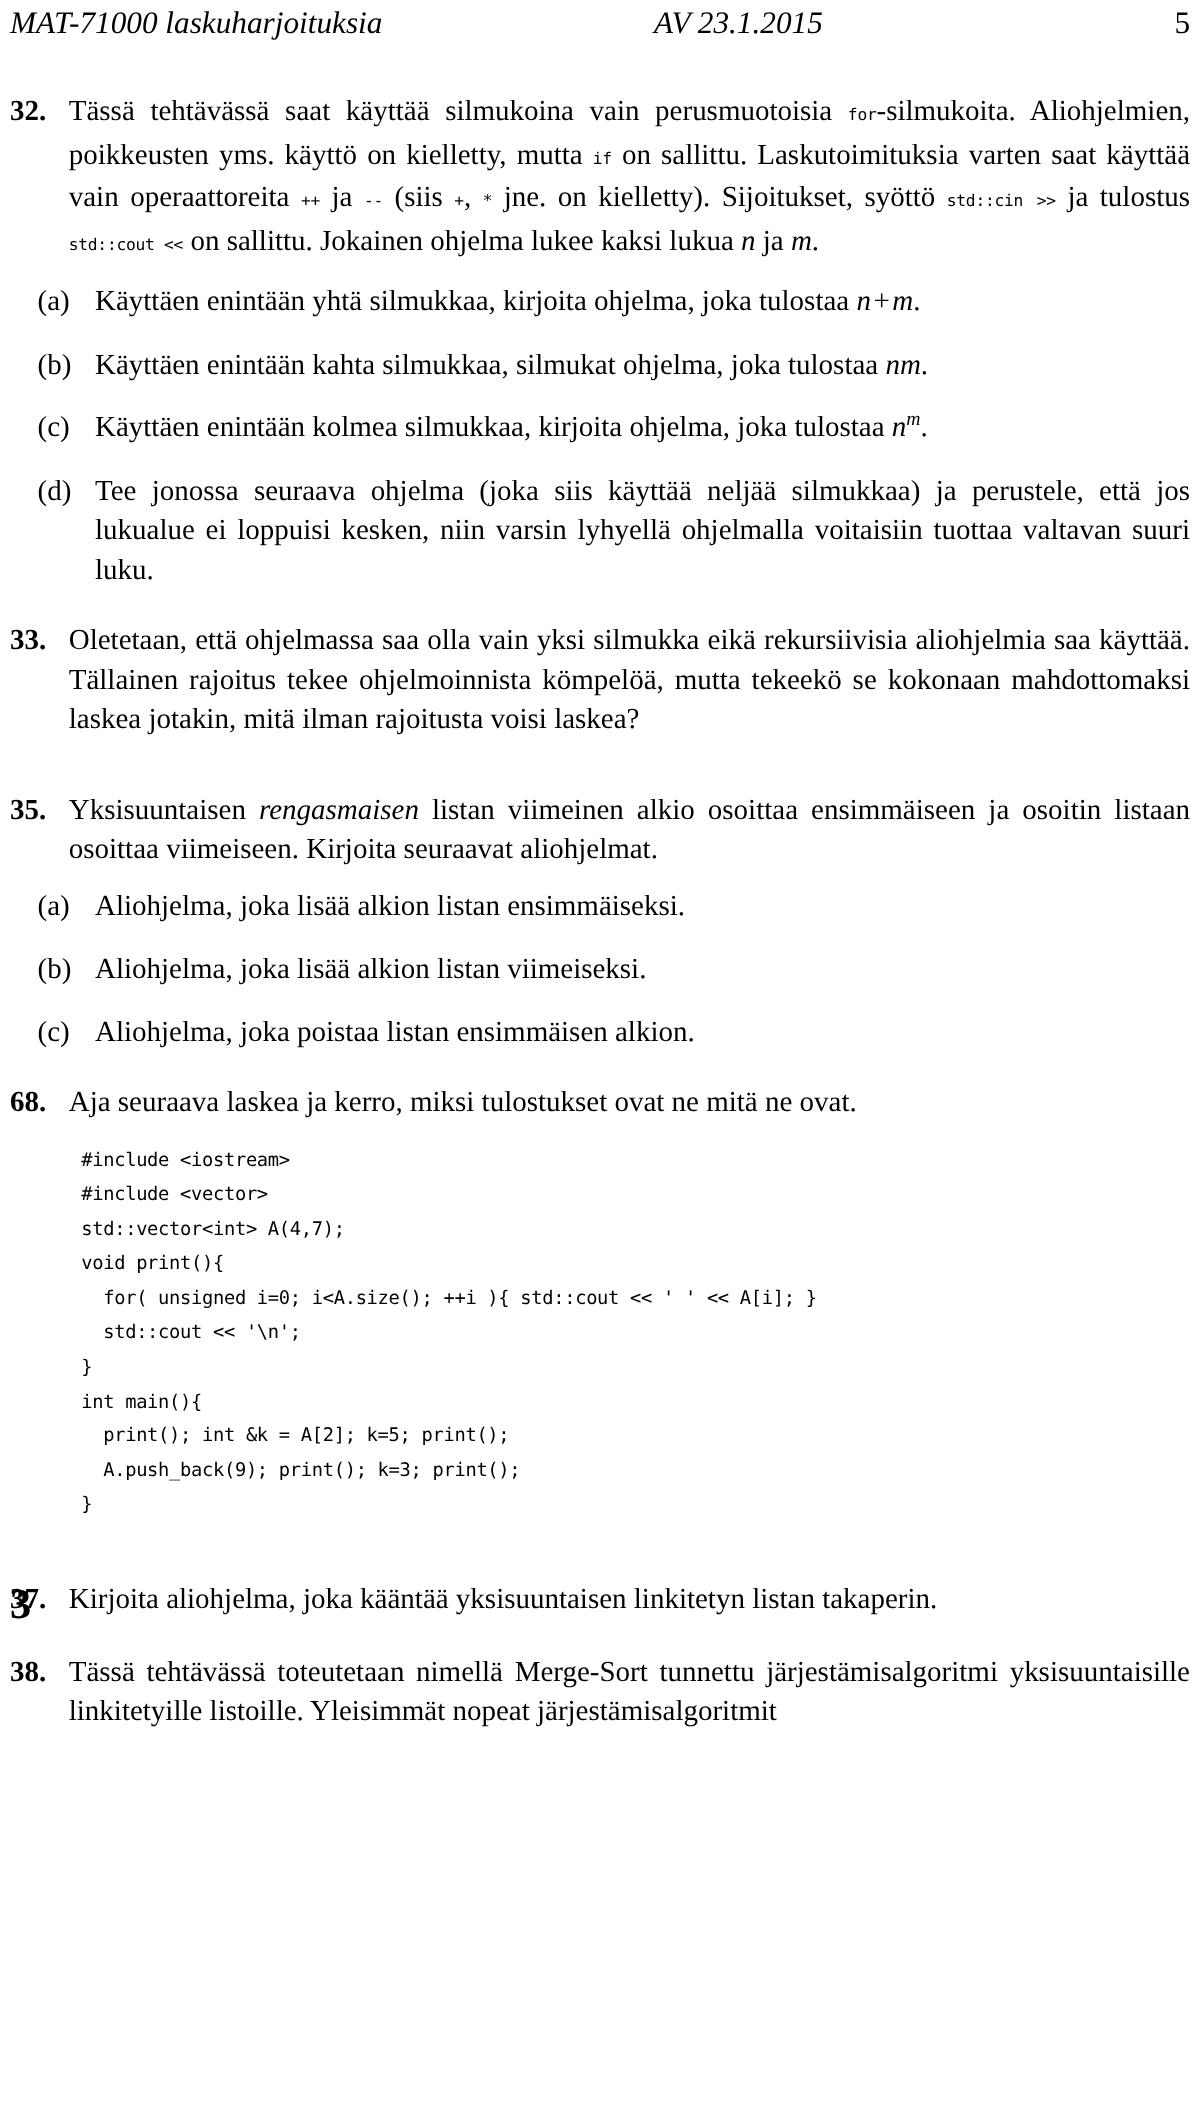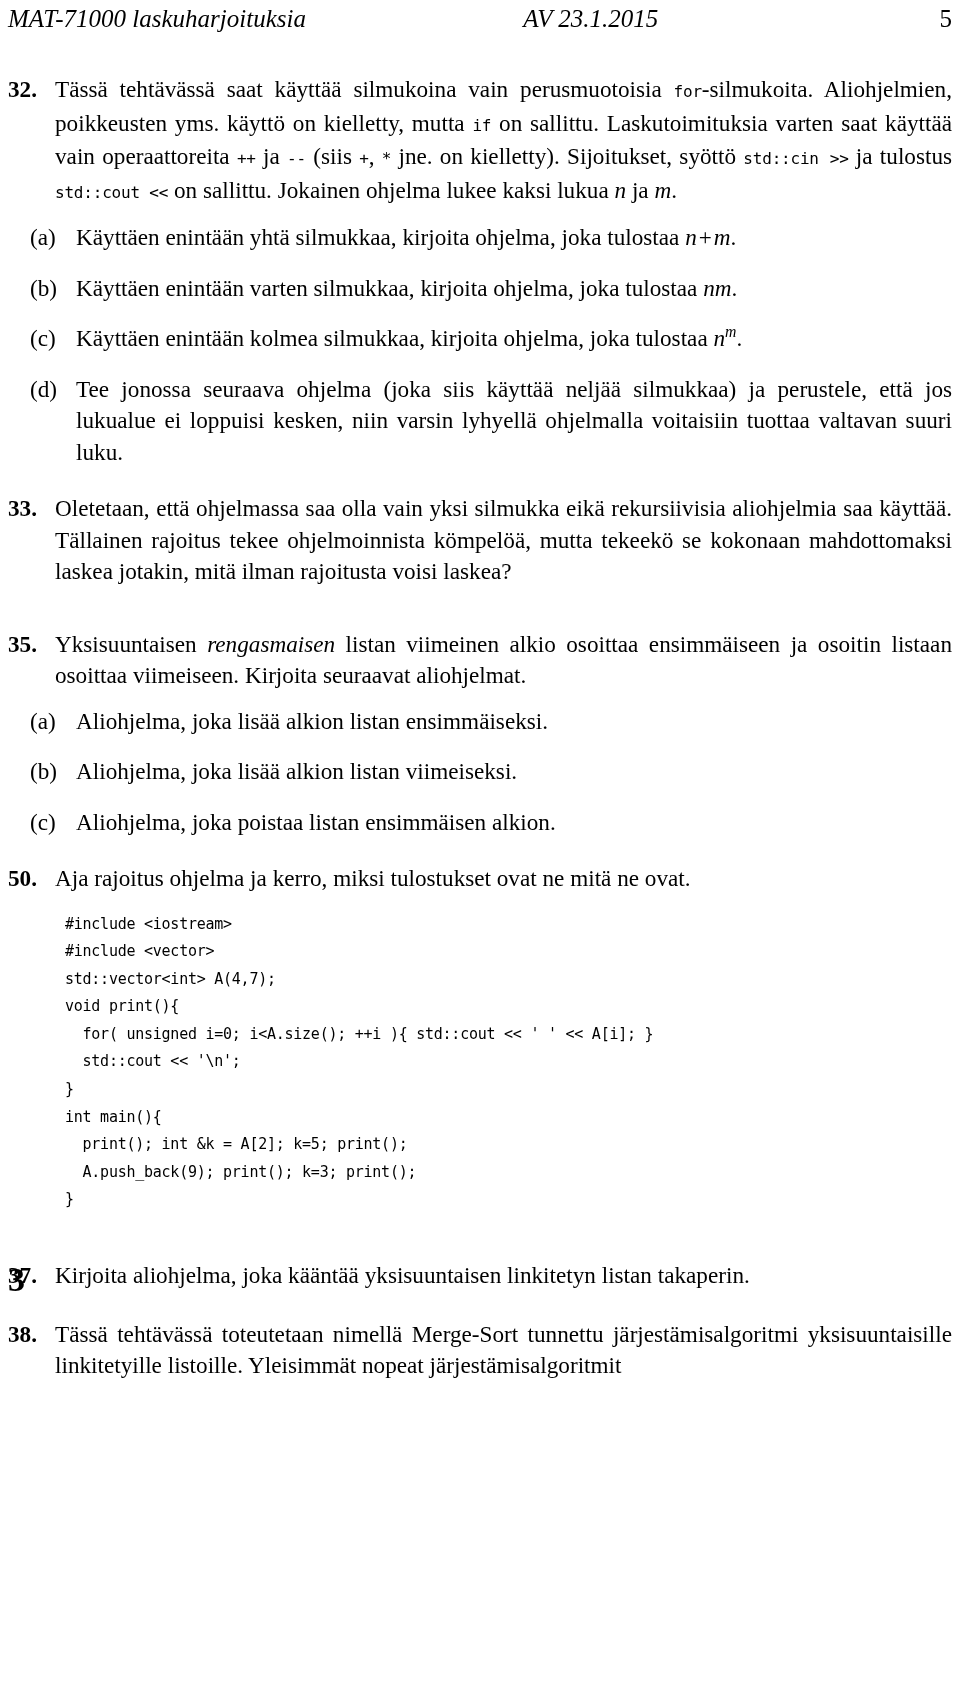--- a/index.html
+++ b/index.html
@@ -82,21 +82,21 @@
     width: 46px;
   }
   .subitem .body { display: block; }
 
   .gap-sm { height: 6px; }
   .gap-md { height: 14px; }
 
   
   .mono {
     font-family: "DejaVu Sans Mono", "Liberation Mono", monospace;
-    font-size: 16px;
+    font-size: 13px;
     letter-spacing: -0.2px;
   }
   .mi {
     font-family: "Liberation Serif", "DejaVu Serif", serif;
     font-style: italic;
   }
   .mo { padding: 0 2px; }
   .it { font-style: italic; }
   .bf { font-weight: bold; }
   sup.mexp {
@@ -151,21 +151,21 @@
 
     <div class="sublist">
 
       <div class="subitem">
         <span class="mark">(a)</span>
         <span class="body"><span>Käyttäen enintään yhtä silmukkaa, kirjoita ohjelma, joka tulostaa </span><span class="mi">n</span><span class="mo">+</span><span class="mi">m</span><span>.</span></span>
       </div>
 
       <div class="subitem">
         <span class="mark">(b)</span>
-        <span class="body"><span>Käyttäen enintään varten silmukkaa, kirjoita ohjelma, joka tulostaa </span><span class="mi">nm</span><span>.</span></span>
+        <span class="body"><span>Käyttäen enintään kahta silmukkaa, silmukat ohjelma, joka tulostaa </span><span class="mi">nm</span><span>.</span></span>
       </div>
 
       <div class="subitem">
         <span class="mark">(c)</span>
         <span class="body"><span>Käyttäen enintään kolmea silmukkaa, kirjoita ohjelma, joka tulostaa </span><span class="mi">n</span><sup class="mexp">m</sup><span>.</span></span>
       </div>
 
       <div class="subitem">
         <span class="mark">(d)</span>
         <span class="body">Tee jonossa seuraava ohjelma (joka siis käyttää neljää silmukkaa) ja perustele, että jos lukualue ei loppuisi kesken, niin varsin lyhyellä ohjelmalla voitaisiin tuottaa valtavan suuri luku.</span>
@@ -201,22 +201,22 @@
       </div>
       <div class="subitem">
         <span class="mark">(c)</span>
         <span class="body">Aliohjelma, joka poistaa listan ensimmäisen alkion.</span>
       </div>
     </div>
 
     <div class="gap-sm"></div>
 
     <div class="ex">
-      <span class="num">50.</span>
-      <span class="body">Aja rajoitus ohjelma ja kerro, miksi tulostukset ovat ne mitä ne ovat.</span>
+      <span class="num">68.</span>
+      <span class="body">Aja seuraava laskea ja kerro, miksi tulostukset ovat ne mitä ne ovat.</span>
     </div>
 
     <pre class="code">#include &lt;iostream&gt;
 #include &lt;vector&gt;
 std::vector&lt;int&gt; A(4,7);
 void print(){
   for( unsigned i=0; i&lt;A.size(); ++i ){ std::cout &lt;&lt; ' ' &lt;&lt; A[i]; }
   std::cout &lt;&lt; '\n';
 }
 int main(){

